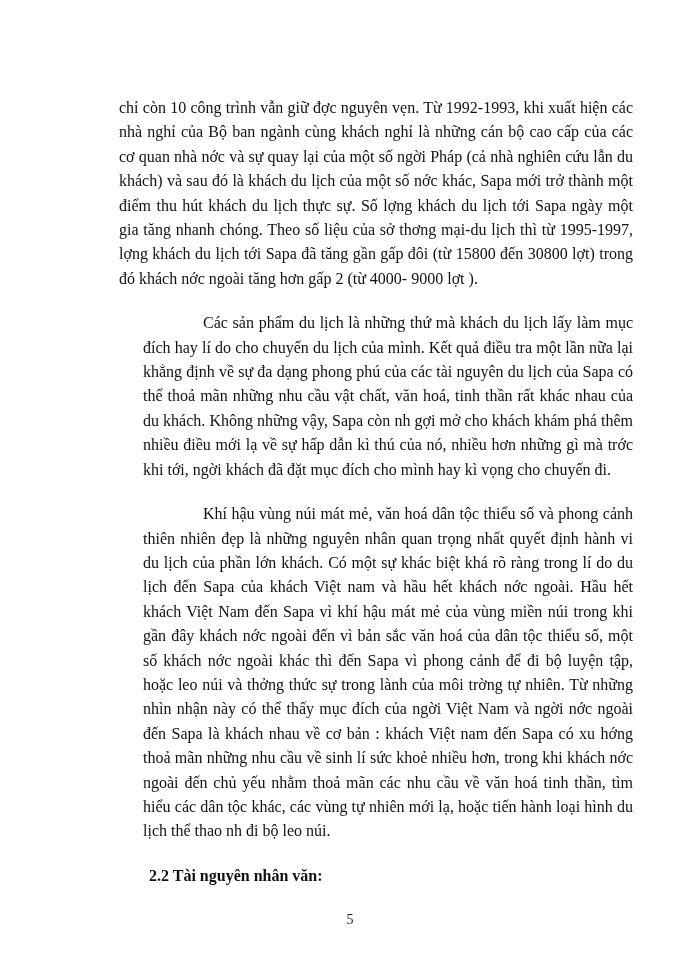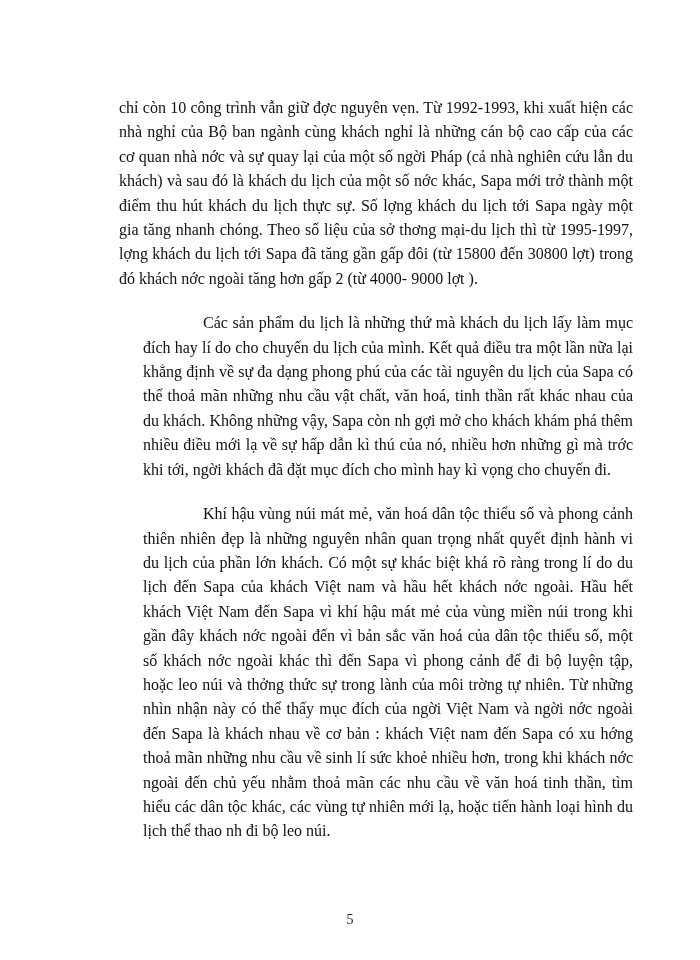--- a/index.html
+++ b/index.html
@@ -28,15 +28,16 @@
 <body>
 
 <div class="page">
   <div class="content">
     <p class="para">chỉ còn 10 công trình vẫn giữ đợc   nguyên vẹn. Từ 1992-1993, khi xuất hiện các nhà nghỉ của Bộ ban ngành cùng khách nghỉ là những cán bộ cao cấp của các cơ quan nhà nớc   và sự quay lại  của một số ngời   Pháp (cả nhà nghiên cứu lẫn du khách) và sau đó là khách du lịch của một số nớc   khác, Sapa mới trở thành một điểm thu hút khách du lịch thực sự. Số lợng   khách du lịch tới Sapa ngày một gia tăng nhanh chóng. Theo số liệu của sở thơng   mại-du lịch thì từ 1995-1997, lợng   khách du lịch tới Sapa đã tăng gần gấp đôi (từ 15800 đến 30800 lợt) trong đó khách nớc   ngoài tăng hơn gấp 2 (từ 4000- 9000 lợt   ).</p>
     <div class="gap"></div>
     <p class="para indent">Các sản phẩm du lịch là những thứ mà khách du lịch lấy làm mục đích hay lí do cho chuyến du lịch của mình. Kết quả điều tra một lần nữa lại khẳng định về sự đa dạng phong phú của các tài nguyên du lịch của Sapa có thể thoả mãn những nhu cầu vật chất, văn hoá, tinh thần rất khác nhau của du khách. Không những vậy, Sapa còn nh   gợi mở cho khách khám phá thêm nhiều điều mới lạ về sự hấp dẫn kì thú của nó, nhiều hơn những gì mà trớc   khi tới, ngời   khách đã đặt mục đích cho mình hay kì vọng cho chuyến đi.</p>
     <div class="gap"></div>
     <p class="para indent">Khí hậu vùng núi mát mẻ, văn hoá dân tộc thiểu số và phong cảnh thiên nhiên đẹp là những nguyên nhân quan trọng nhất quyết định hành vi du lịch của phần lớn khách. Có một sự khác biệt khá rõ ràng trong lí do du lịch đến Sapa của khách Việt nam và hầu hết khách nớc   ngoài. Hầu hết khách Việt Nam đến Sapa vì khí hậu mát mẻ của vùng miền núi trong khi gần đây khách nớc   ngoài đến vì bản sắc văn hoá của dân tộc thiểu số, một số khách nớc   ngoài khác thì đến Sapa vì phong cảnh để đi bộ luyện tập, hoặc leo núi và thởng   thức sự trong lành của môi trờng   tự nhiên. Từ những nhìn nhận này có thể thấy mục đích của ngời   Việt Nam và ngời   nớc   ngoài đến Sapa là khách nhau về cơ bản : khách Việt nam đến Sapa có xu hớng   thoả mãn những nhu cầu về sinh lí sức khoẻ nhiều hơn, trong khi khách nớc   ngoài đến chủ yếu nhằm thoả mãn các nhu cầu về văn hoá tinh thần, tìm hiểu các dân tộc khác, các vùng tự nhiên mới lạ, hoặc tiến hành loại hình du lịch thể thao nh   đi bộ leo núi.</p>
     <div class="gap"></div>
+    <p class="heading">2.2 Tài nguyên nhân văn:</p>
   </div>
   <div class="page-number">5</div>
 </div>
 
 </body></html>

